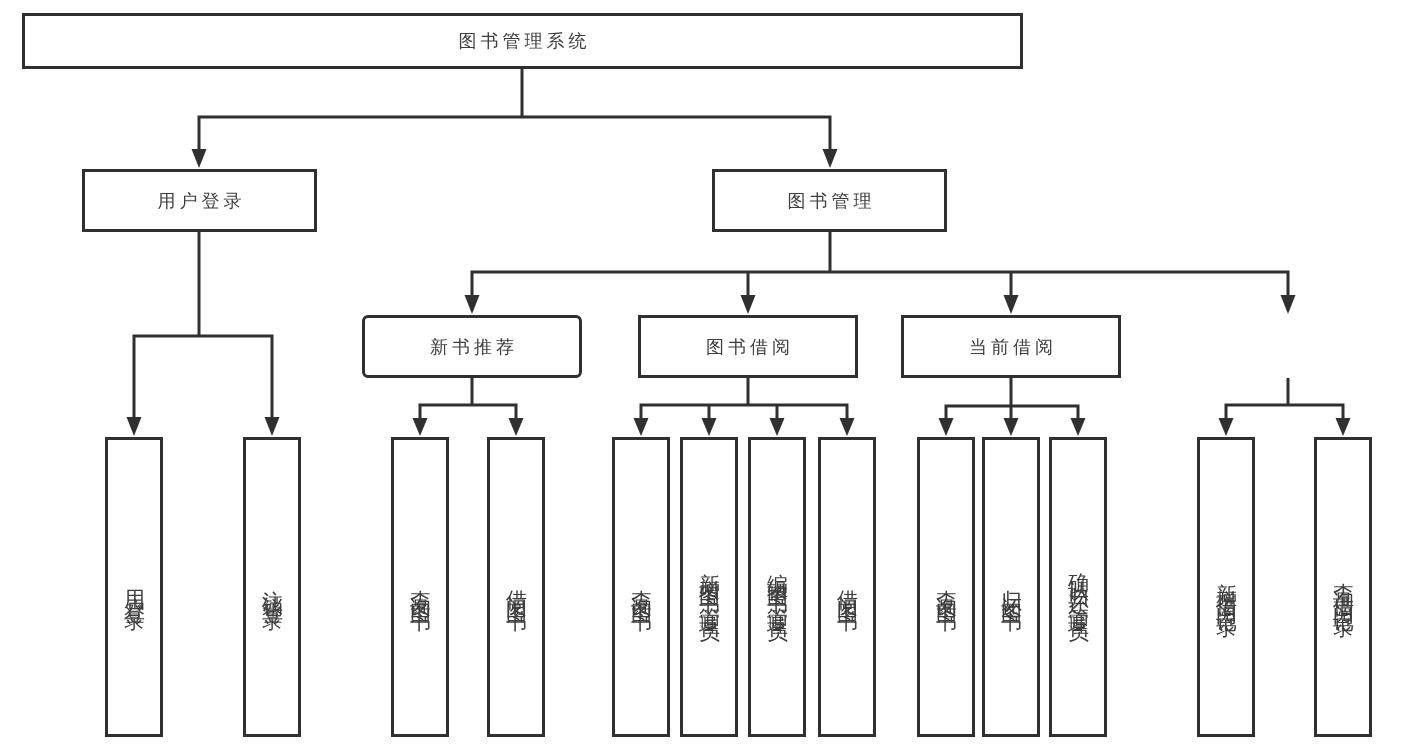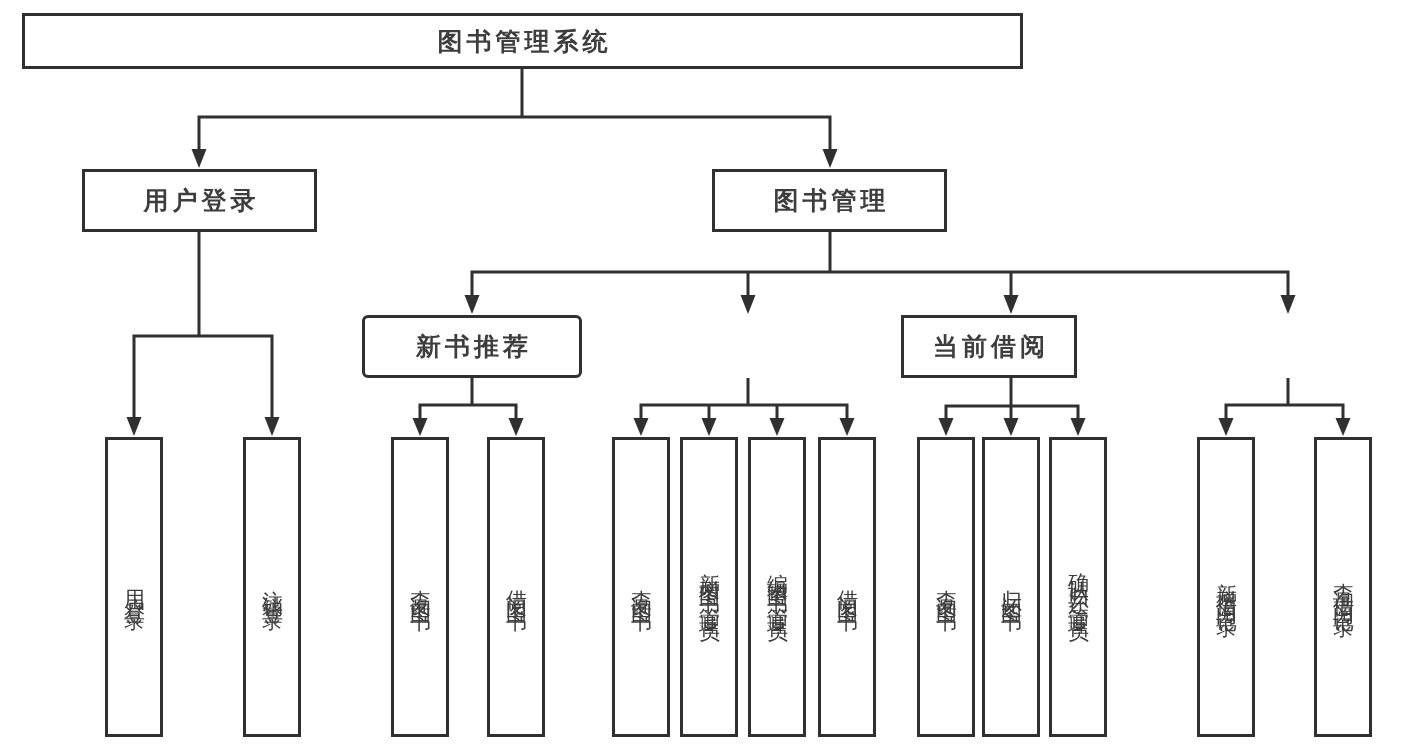--- a/index.html
+++ b/index.html
@@ -6,33 +6,33 @@
   .stage{
     position:relative;width:1405px;height:747px;background:#ffffff;
     font-family:"DejaVu Sans","Liberation Sans",sans-serif;overflow:hidden;
   }
   .wires{position:absolute;left:0;top:0;z-index:1;}
   .node{
     position:absolute;background:#ffffff;border:3px solid #303030;
     box-sizing:border-box;display:flex;align-items:center;justify-content:center;
     color:#3d3d3d;z-index:2;
   }
-  .hlabel{font-size:25px;letter-spacing:4px;white-space:nowrap;text-indent:4px;font-weight:bold;}
+  .hlabel{font-size:18px;letter-spacing:4px;white-space:nowrap;text-indent:4px;}
   .vnode{top:437px;width:58px;height:300px;}
   .vlabel{
     writing-mode:vertical-rl;text-orientation:mixed;
     font-size:21px;letter-spacing:7px;line-height:1;white-space:nowrap;
   }
   
   .p-root {left:22px; top:13px; width:1001px;height:56px;}
   .p-login{left:82px; top:169px;width:235px; height:63px;}
   .p-mgmt {left:712px;top:169px;width:235px; height:63px;}
   .p-nbr  {left:362px;top:315px;width:220px; height:63px;border-radius:6px;}
   .p-bbw  {left:638px;top:315px;width:220px; height:63px;}
-  .p-cbw  {left:901px;top:315px;width:176px; height:63px;}
+  .p-cbw  {left:901px;top:315px;width:220px; height:63px;}
   .p-brec {left:1178px;top:315px;width:220px;height:63px;}
   
   .p-v1{left:105px;}  .p-v2{left:243px;}
   .p-v3{left:391px;}  .p-v4{left:487px;}
   .p-v5{left:612px;}  .p-v6{left:680px;} .p-v7{left:748px;} .p-v8{left:818px;}
   .p-v9{left:917px;}  .p-v10{left:982px;}.p-v11{left:1049px;}
   .p-v12{left:1197px;}.p-v13{left:1314px;}
   .watermark{
     position:absolute;left:1183px;top:712px;z-index:5;
     font-size:19px;color:#9b9b9b;letter-spacing:0.5px;white-space:nowrap;
@@ -90,20 +90,23 @@
   <div class="node p-login">
     <span class="hlabel">用户登录</span>
   </div>
   <div class="node p-mgmt">
     <span class="hlabel">图书管理</span>
   </div>
 
   <div class="node p-nbr">
     <span class="hlabel">新书推荐</span>
   </div>
+  <div class="node p-bbw">
+    <span class="hlabel">图书借阅</span>
+  </div>
   <div class="node p-cbw">
     <span class="hlabel">当前借阅</span>
   </div>
 
   <div class="node vnode p-v1">
     <span class="vlabel">用户登录</span>
   </div>
   <div class="node vnode p-v2">
     <span class="vlabel">注销登录</span>
   </div>

